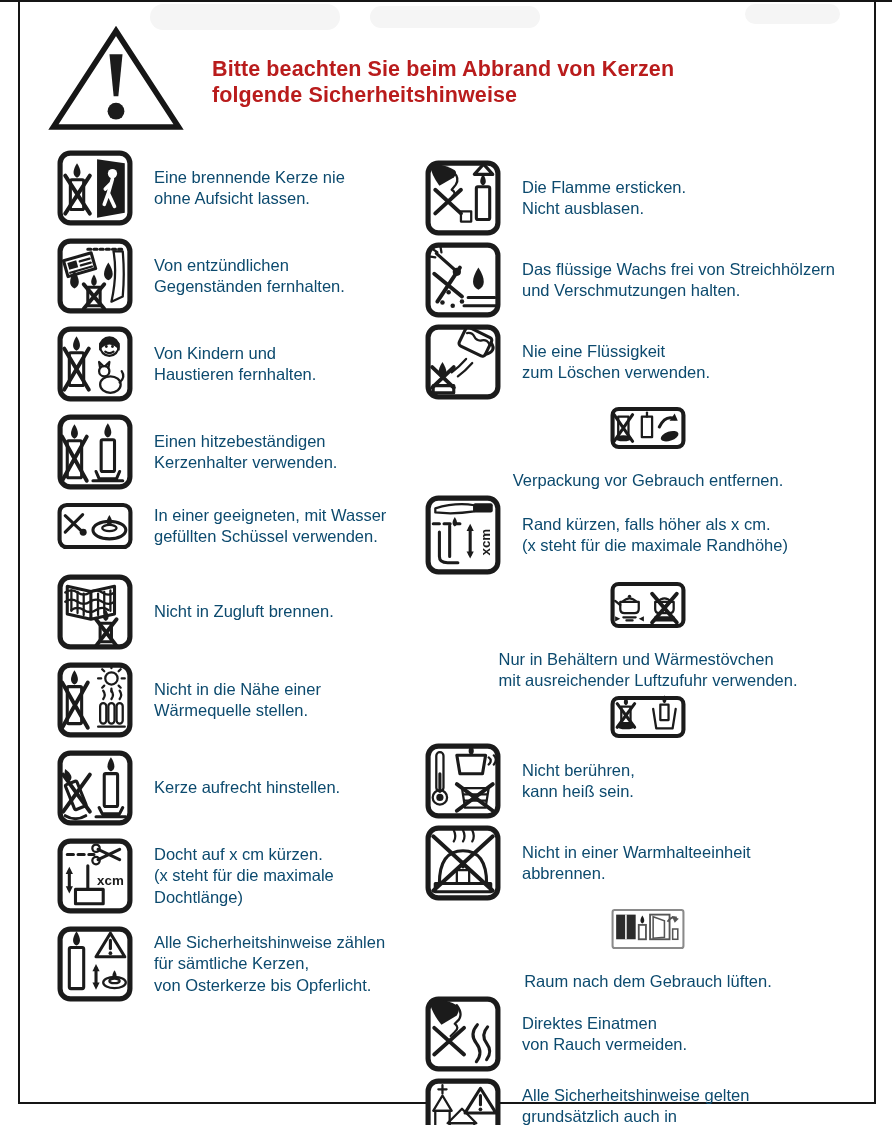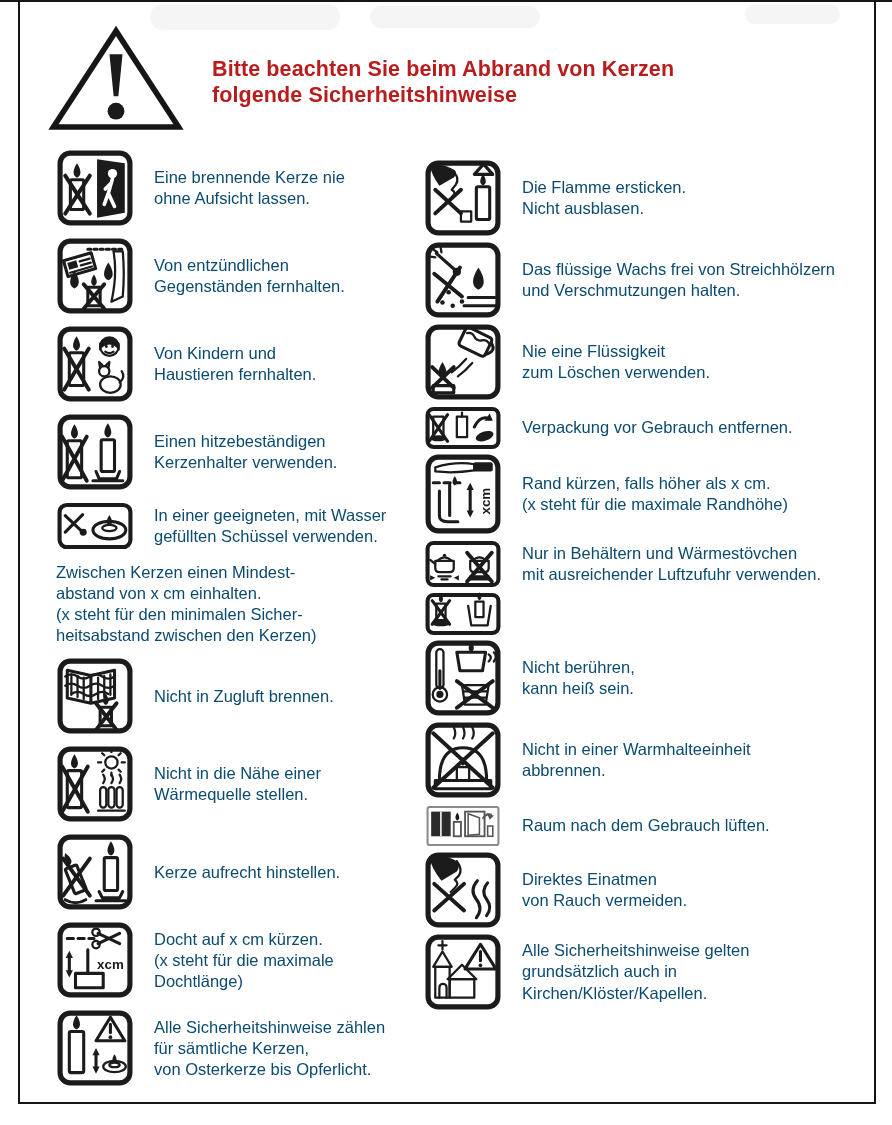--- a/index.html
+++ b/index.html
@@ -14,21 +14,21 @@
   #title{position:absolute;left:212px;top:56px;width:560px;
          font-size:21.5px;font-weight:bold;line-height:1.22;color:#b91c1c;white-space:pre-line;letter-spacing:.1px;}
   
   .col{position:absolute;display:flex;flex-direction:column;}
   #col-left{left:56px;top:150px;width:400px;}
   #col-right{left:424px;top:160px;width:448px;}
   .row{display:flex;align-items:center;gap:20px;}
   #col-left .row{margin-bottom:12px;}
   #col-left .row.flat{}
   #col-right .row{margin-bottom:6px;}
-  #col-right .row.flat{margin-bottom:4px;}
+  #col-right .row.flat{margin-bottom:4px;flex-direction:column;}
   .iconbox{flex:none;width:78px;display:flex;justify-content:center;}
   .txt{flex:1;font-size:16.5px;line-height:1.28;white-space:pre-line;color:#0c4a6e;}
   
   .pict{display:block;}
   .pict .fr{fill:#fff;stroke:#1b1b1b;stroke-width:5;}
   .pict .frt{fill:#fff;stroke:#1b1b1b;stroke-width:4;}
   .pict .s{fill:none;stroke:#1b1b1b;stroke-width:3;stroke-linecap:round;stroke-linejoin:round;}
   .pict .s2{fill:none;stroke:#1b1b1b;stroke-width:2.2;stroke-linecap:round;stroke-linejoin:round;}
   .pict .sx{fill:none;stroke:#1b1b1b;stroke-width:3.8;stroke-linecap:round;}
   .pict .f{fill:#1b1b1b;stroke:none;}
@@ -141,24 +141,20 @@
           <ellipse class="s" cx="51" cy="27" rx="16" ry="8.5" fill="#fff"></ellipse>
           <ellipse class="s2" cx="51" cy="25" rx="7" ry="3"></ellipse>
           <path class="f" transform="translate(51,22) scale(.75)" d="M0,-13 C-4.5,-6 -4.5,-1 0,1 C4.5,-1 4.5,-6 0,-13 Z"></path>
         </svg>
       </div>
       <div class="txt">In einer geeigneten, mit Wasser
 gefüllten Schüssel verwenden.</div>
     </div>
 
     <div class="row">
-      <div class="txt">Zwischen Kerzen einen Mindest-
-abstand von x cm einhalten.
-(x steht für den minimalen Sicher-
-heitsabstand zwischen den Kerzen)</div>
     </div>
 
     <div class="row">
       <div class="iconbox">
         <svg class="pict" width="76" height="76" viewBox="0 0 74 74">
           <rect class="fr" x="3" y="3" width="68" height="68" rx="10"></rect>
           <path class="s" d="M10,12 L33,17 V44 L10,39 Z M33,17 L56,12 V39 L33,44 Z" fill="#fff"></path>
           <path class="s2" d="M14,16 V36 M20,17.5 V38 M26,19 V40 M40,19 V40 M46,17.5 V38 M52,16 V36" stroke-width="1.4"></path>
           <path class="s2" d="M8,18 q6,-4 12,0 t12,0 t12,0 t12,0 M8,27 q6,-4 12,0 t12,0 t12,0 t12,0 M14,35 q6,-4 12,0 t12,0 t12,0"></path>
           <rect class="s" x="42" y="48" width="11" height="18" fill="#fff"></rect>

